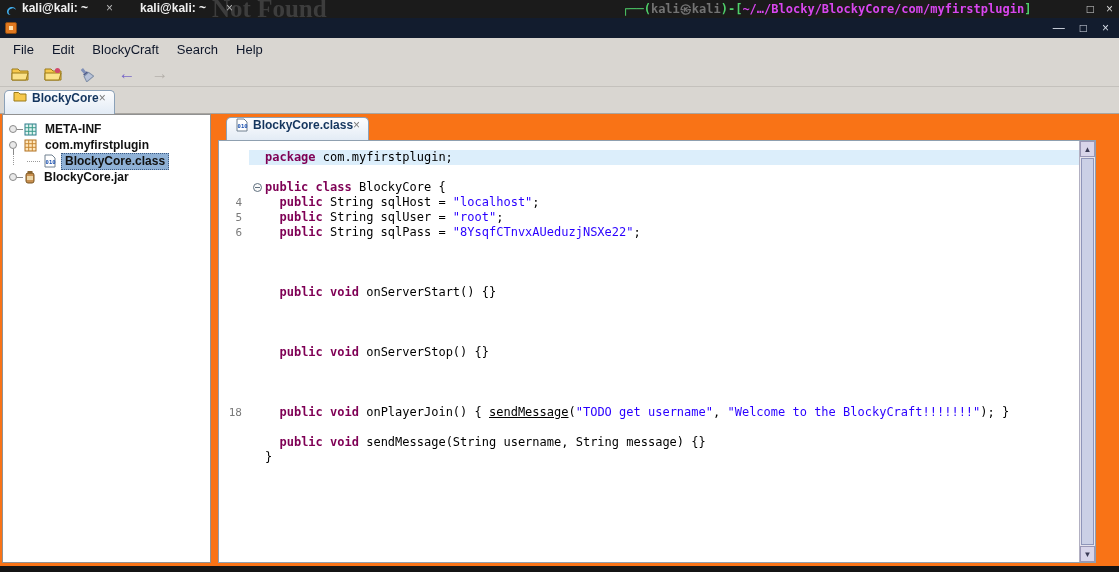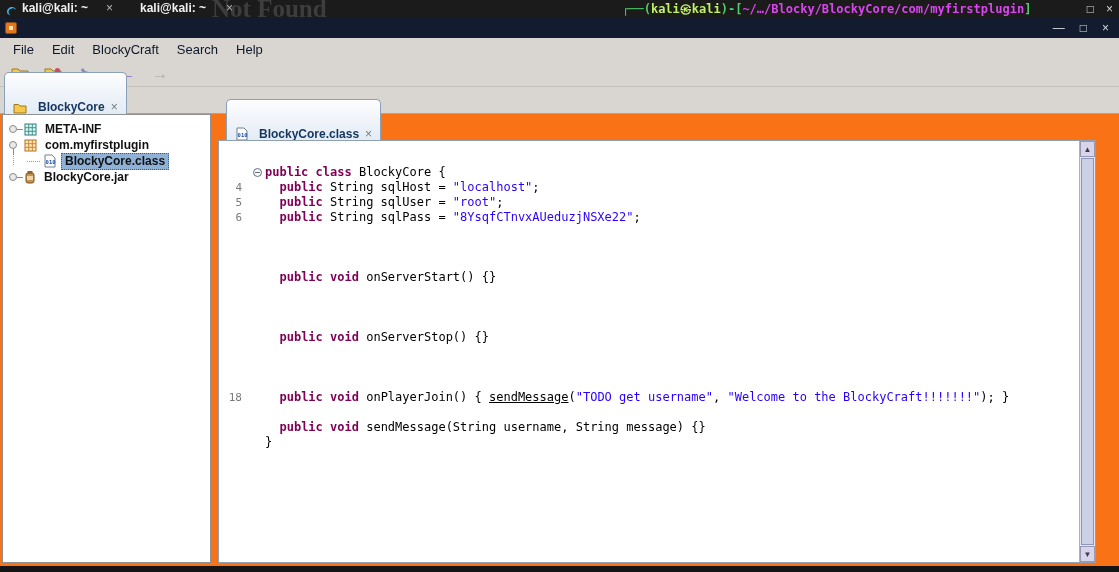--- a/index.html
+++ b/index.html
@@ -10,21 +10,21 @@
   
   .taskbar{position:absolute;top:0;left:0;width:1119px;height:18px;background:#1b1b1b;overflow:hidden}
   .notfound{position:absolute;left:212px;top:-5px;z-index:0;font-family:"Liberation Serif",serif;
             font-size:25px;font-weight:bold;color:#3d3d3d;white-space:nowrap}
   .kali-logo{position:absolute;left:5px;top:3px;z-index:2}
   .task-label{position:absolute;top:1px;z-index:2;font-size:12px;font-weight:bold;color:#f0f0f0;white-space:nowrap}
   .task-close{position:absolute;top:1px;z-index:2;font-size:12px;color:#b8b8b8;cursor:default}
   .prompt{position:absolute;left:622px;top:1px;z-index:2;font-family:"DejaVu Sans Mono",monospace;
           font-size:12px;font-weight:bold;white-space:nowrap}
   .p-frame{color:#4fd06a}
-  .p-user{color:#bef264}
+  .p-user{color:#737373}
   .p-path{color:#d946ef}
   .task-controls{position:absolute;right:6px;top:0;z-index:2;display:flex;gap:12px;color:#d6d6d6;font-size:12px;line-height:18px}
 
   
   .window{position:absolute;top:18px;left:0;width:1119px;height:548px;background:#d9d6d1}
 
   .titlebar{position:absolute;top:0;left:0;right:0;height:20px;background:#121c2e}
   .titlebar .app-icon{position:absolute;left:5px;top:4px;width:12px;height:12px;background:#e07820;
                       border:1px solid #8a4a10;border-radius:2px}
   .titlebar .app-icon::after{content:"";position:absolute;left:3px;top:3px;width:4px;height:4px;background:#ffe0b0}
@@ -35,21 +35,21 @@
   .menu-item{font-size:13px;color:#0f172a;padding:2px 9px;cursor:default}
 
   .toolbar{position:absolute;top:43px;left:0;right:0;height:26px;background:#d9d6d1;border-bottom:1px solid #c4c1bc;
            display:flex;align-items:center;gap:9px;padding-left:8px}
   .tool-btn{width:24px;height:22px;display:flex;align-items:center;justify-content:center;cursor:default}
   .arrow-back{font-size:17px;font-weight:bold;color:#7a68c8;margin-left:8px}
   .arrow-fwd{font-size:17px;font-weight:bold;color:#b4b0aa}
 
   .doc-tabstrip{position:absolute;top:69px;left:0;right:0;height:27px;background:#d9d6d1;
                 border-bottom:1px solid #a8a5a0;display:flex;align-items:flex-end;padding-left:4px}
-  .tab{display:inline-flex;align-items:flex-end;gap:6px;height:42px;padding:0 8px;position:relative;top:1px;
+  .tab{display:inline-flex;align-items:flex-start;height:24px;padding:0 8px;position:relative;top:1px;
        background:linear-gradient(#fdfdfe,#e2ebf5);border:1px solid #8ba1b8;border-bottom:none;
        border-radius:5px 5px 0 0;font-size:12px;font-weight:bold;color:#14355e}
   .tab .tab-close{font-weight:normal;color:#7a7a7a;font-size:12px}
 
   
   .main{position:absolute;top:96px;left:0;right:0;height:452px;background:#f97316}
 
   .tree-panel{position:absolute;left:2px;top:0;width:209px;height:449px;background:#ffffff;
               border:1px solid #919191;padding-top:6px;overflow:hidden}
   .trow{display:flex;align-items:center;height:16px;padding-left:6px;font-size:12px;font-weight:bold;color:#111;white-space:nowrap}
@@ -227,20 +227,25 @@
                   <path d="M2 1h7l3 3v9H2z" fill="#fff" stroke="#708090"></path>
                   <text x="2.6" y="10" font-size="5.5" fill="#1a50b0" font-family="monospace" font-weight="bold">010</text>
                 </svg>
             </span>
             <span>BlockyCore.class</span>
             <span class="tab-close">×</span>
           </span>
         </div>
         <div class="editor-body">
           <div class="code-scroll">
+              <div class="crow hl">
+                <span class="cnum"></span>
+                <span class="cfold"></span>
+                <span class="ccode"><span class="t-k">package</span><span class="t-p"> com.myfirstplugin;</span></span>
+              </div>
               <div class="crow">
                 <span class="cnum"></span>
                 <span class="cfold"></span>
                 <span class="ccode"></span>
               </div>
               <div class="crow">
                 <span class="cnum"></span>
                 <span class="cfold">
                   <span class="foldicon"></span>
                 </span>

